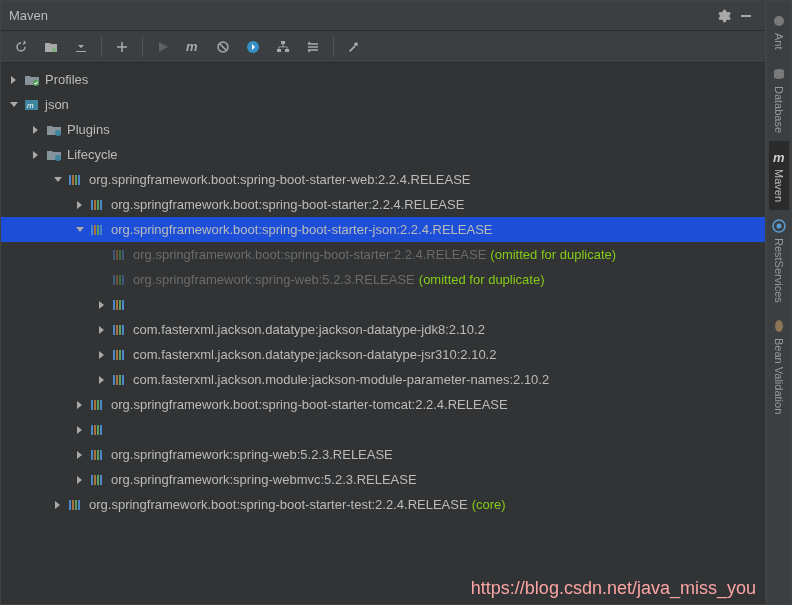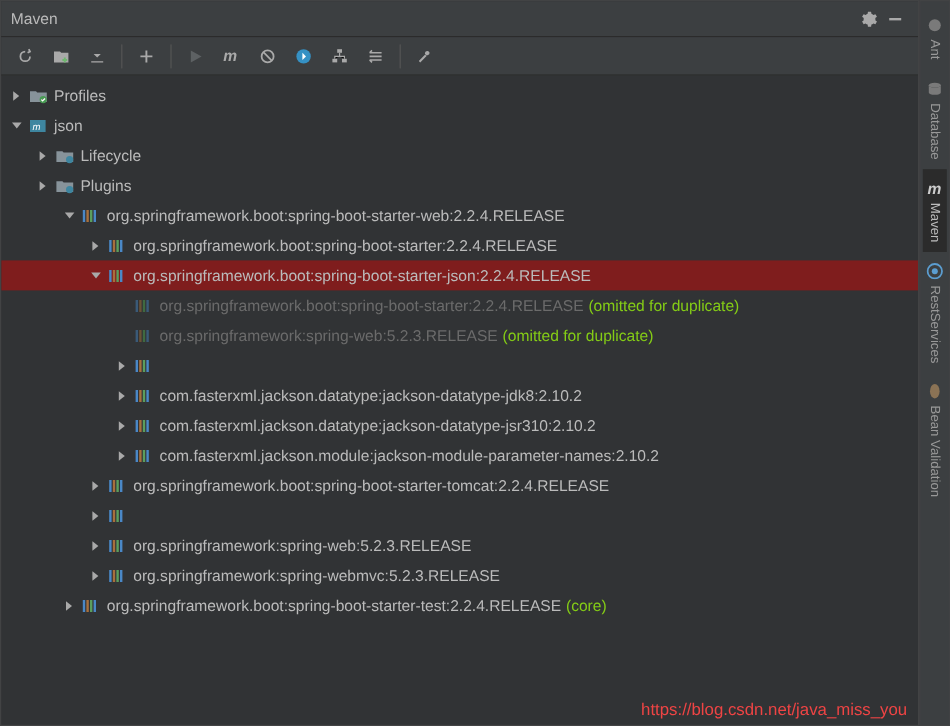--- a/index.html
+++ b/index.html
@@ -73,21 +73,21 @@
 }
 .tree-row {
   display: flex;
   align-items: center;
   height: 25px;
   padding-right: 0;
   white-space: nowrap;
   cursor: pointer;
 }
 .tree-row.selected {
-  background: #7f1d1d;
+  background: #1d4ed8;
 }
 .tree-row .indent { flex-shrink: 0; }
 .tree-row .chevron {
   width: 14px;
   height: 14px;
   flex-shrink: 0;
   display: flex;
   align-items: center;
   justify-content: center;
   margin-right: 2px;
@@ -139,22 +139,22 @@
   width: 16px;
   height: 16px;
   display: flex;
   align-items: center;
   justify-content: center;
 }
 .watermark {
   position: absolute;
   bottom: 6px;
   right: 36px;
-  font-size: 14px;
-  color: #ef4444;
+  font-size: 18px;
+  color: #fca5a5;
 }
 svg { display: block; }
 </style>
 </head>
 <body>
 
 <div class="main-panel">
   <div class="header">
     <span class="header-title">Maven</span>
     <span class="header-icon">
@@ -276,37 +276,37 @@
           <svg width="10" height="10">
             <path fill="#a9a9a9" d="M2 1l5 4-5 4z"></path>
           </svg>
         </span>
       <span class="node-icon">
           <svg width="16" height="14">
             <path fill="#87939a" d="M1 3h5l1 1h8v8H1z"></path>
             <circle cx="12" cy="10" r="3" fill="#3e86a0"></circle>
           </svg>
         </span>
-      <span class="label">Lifecycle</span>
+      <span class="label">Plugins</span>
     </div>
 
     <div class="tree-row">
       <span class="indent" style="width:28px"></span>
       <span class="chevron">
           <svg width="10" height="10">
             <path fill="#a9a9a9" d="M2 1l5 4-5 4z"></path>
           </svg>
         </span>
       <span class="node-icon">
           <svg width="16" height="14">
             <path fill="#87939a" d="M1 3h5l1 1h8v8H1z"></path>
             <circle cx="12" cy="10" r="3" fill="#3e86a0"></circle>
           </svg>
         </span>
-      <span class="label">Plugins</span>
+      <span class="label">Lifecycle</span>
     </div>
 
 
     <div class="tree-row">
       <span class="indent" style="width:50px"></span>
       <span class="chevron">
           <svg width="10" height="10">
             <path fill="#a9a9a9" d="M1 2l4 5 4-5z"></path>
           </svg>
         </span>

